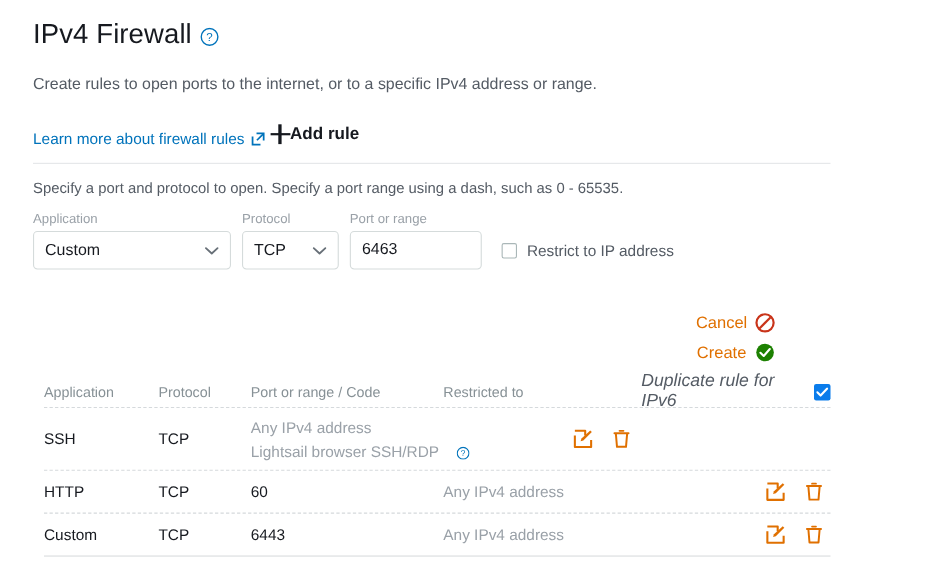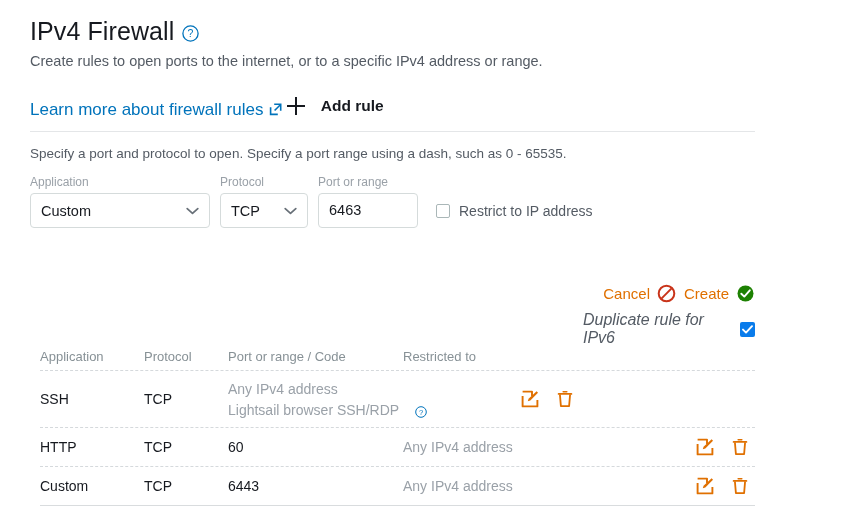--- a/index.html
+++ b/index.html
@@ -39,45 +39,45 @@
   .help-icon {
     width: 17px;
     height: 17px;
     display: inline-block;
     position: relative;
     top: 2px;
   }
   .help-icon svg { display: block; }
 
   .description {
-    margin-top: 4px;
+    margin-top: 20px;
     font-size: 14.5px;
     color: #545b64;
     line-height: 19px;
   }
   .learn-more {
     margin-top: 11px;
-    font-size: 17px;
+    font-size: 14px;
     color: #0073bb;
     display: inline-flex;
     align-items: center;
     gap: 6px;
     text-decoration: none;
     cursor: pointer;
     line-height: 17px;
   }
   .ext-icon { width: 13px; height: 13px; display: inline-block; }
   .ext-icon svg { display: block; }
 
   
   .add-rule {
     margin-top: 26px;
     display: inline-flex;
     align-items: center;
-    gap: 16px;
+    gap: 0;
     cursor: pointer;
   }
   .plus-icon {
     width: 18px;
     height: 18px;
     position: relative;
     display: inline-block;
   }
   .plus-icon::before, .plus-icon::after {
     content: "";
@@ -130,21 +130,21 @@
     color: #16191f;
     padding: 0 10px;
     display: flex;
     align-items: center;
     justify-content: space-between;
     cursor: pointer;
   }
   .control.app { width: 180px; }
   .control.proto { width: 88px; }
   .control.port {
-    width: 100px;
+    width: 120px;
     cursor: text;
     display: block;
     line-height: 33px;
   }
   .chev {
     width: 13px;
     height: 8px;
     flex: none;
     margin-left: 6px;
   }
@@ -177,20 +177,21 @@
     position: absolute;
     left: 583px;
     top: 284px;
     width: 172px;
   }
   .action-line {
     display: flex;
     align-items: center;
     justify-content: flex-end;
     gap: 8px;
+    flex-direction: column;
   }
   .action-btn {
     display: inline-flex;
     align-items: center;
     gap: 7px;
     cursor: pointer;
   }
   .action-text {
     font-size: 15px;
     color: #e07000;

